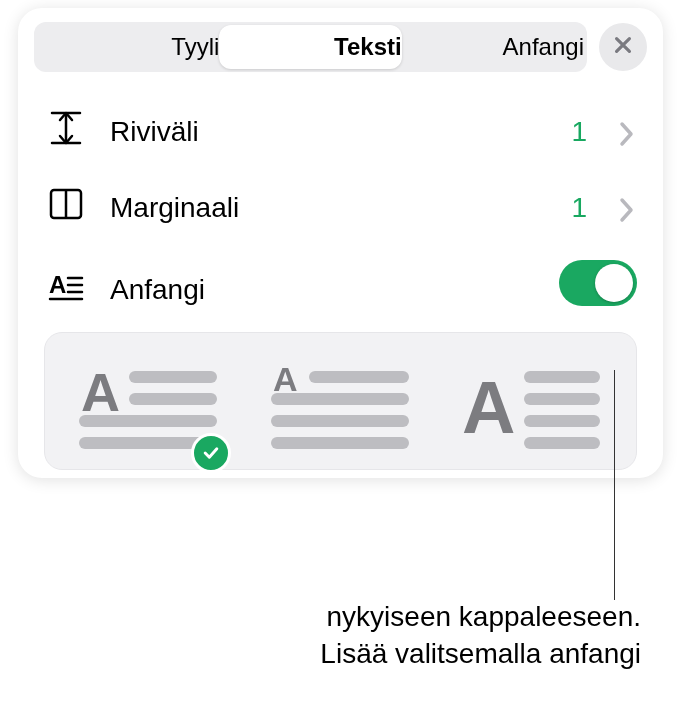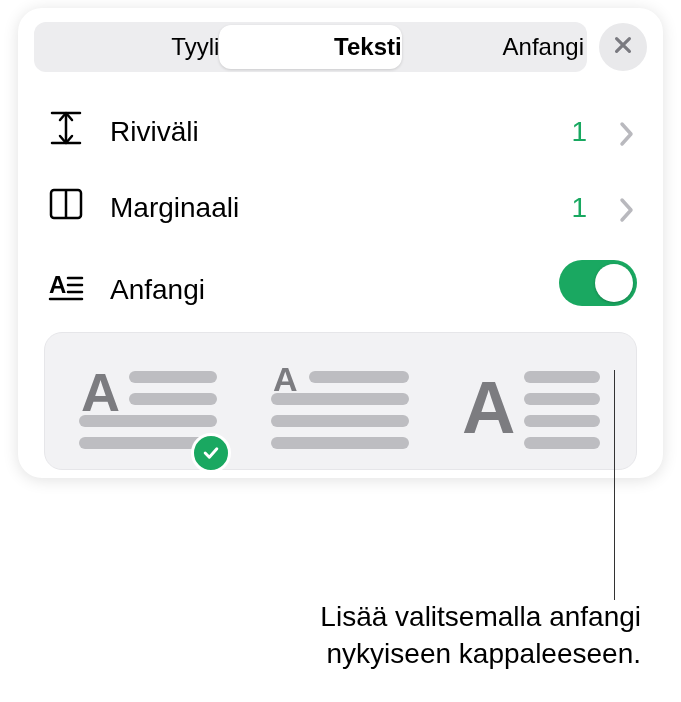--- a/index.html
+++ b/index.html
@@ -286,15 +286,15 @@
       </div>
 
     </div>
 
   </div>
 </div>
 
 <div class="callout-line"></div>
 
 <div class="caption">
+  <div>nykyiseen kappaleeseen.</div>
   <div>Lisää valitsemalla anfangi</div>
-  <div>nykyiseen kappaleeseen.</div>
 </div>
 
 </body></html>

